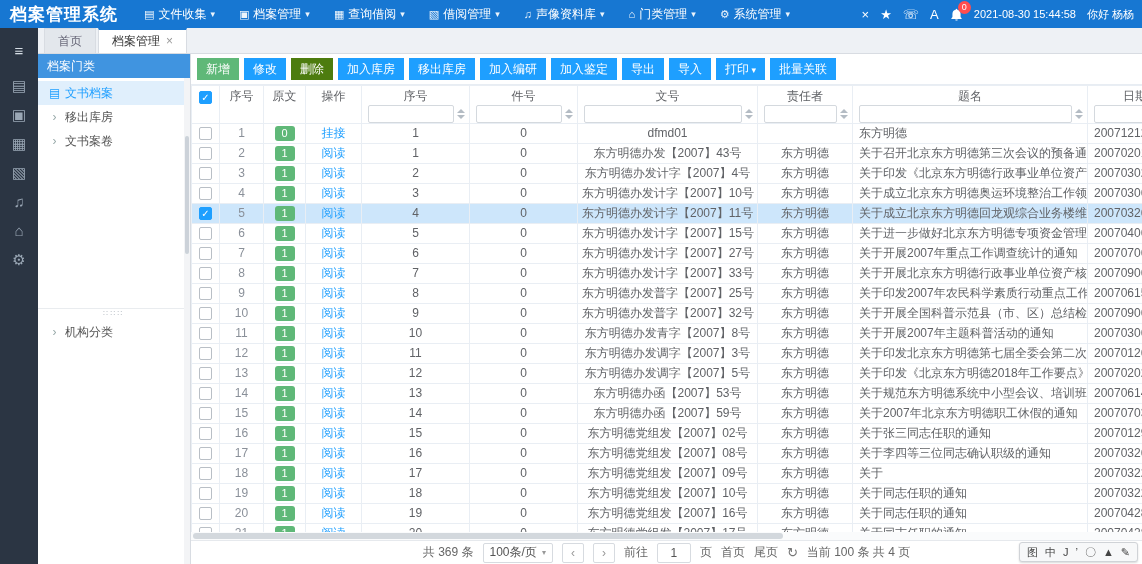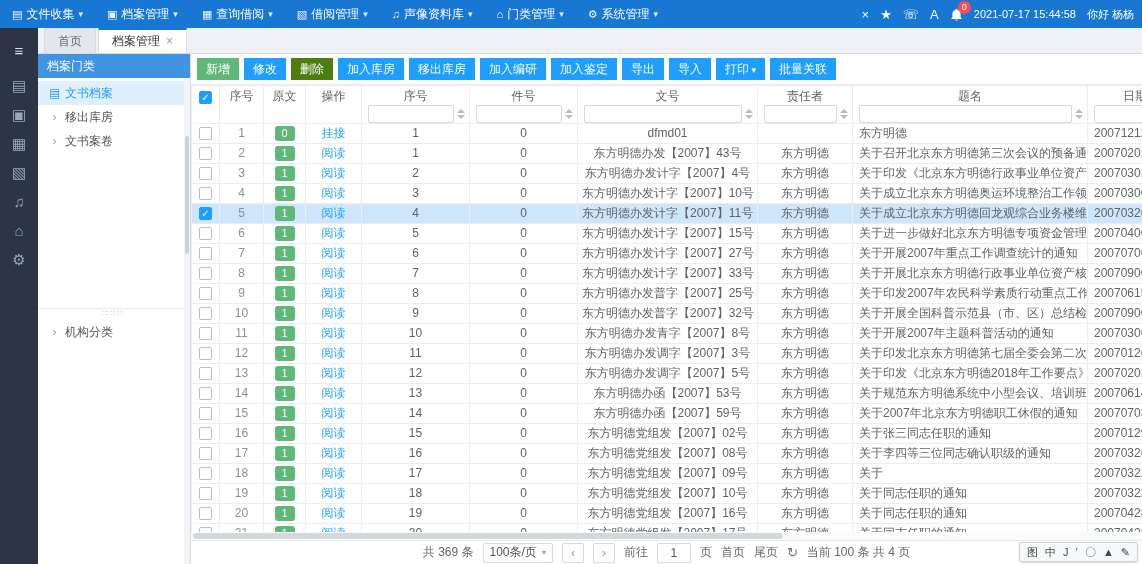--- a/index.html
+++ b/index.html
@@ -105,20 +105,21 @@
 
   
   .ime-bar { position:fixed; right:4px; bottom:2px; height:20px; background:#f7f8f9; border:1px solid #d0d3d7; border-radius:3px;
     display:flex; align-items:center; gap:7px; padding:0 7px; font-size:11px; color:#444; box-shadow:0 1px 2px rgba(0,0,0,.15); }
   .ime-item { cursor:pointer; line-height:1; }
 </style>
 </head>
 <body>
 
 <header class="topbar">
+  <div class="brand">档案管理系统</div>
   <nav class="top-menu">
       <a class="menu-item">
         <span class="mi-icon">▤</span>
         <span class="mi-label">文件收集</span>
         <span class="mi-caret">▾</span>
       </a>
       <a class="menu-item">
         <span class="mi-icon">▣</span>
         <span class="mi-label">档案管理</span>
         <span class="mi-caret">▾</span>
@@ -153,21 +154,21 @@
     <span class="tr-icon">×</span>
     <span class="tr-icon">★</span>
     <span class="tr-icon">☏</span>
     <span class="tr-icon">A</span>
     <span class="bell-wrap">
       <svg width="13" height="13" viewBox="0 0 16 16">
           <path fill="#fff" d="M8 1a1 1 0 0 1 1 1v.3A5 5 0 0 1 13 7v4l1.2 1.6a.5.5 0 0 1-.4.9H2.2a.5.5 0 0 1-.4-.9L3 11V7a5 5 0 0 1 4-4.7V2a1 1 0 0 1 1-1zm-1.5 13h3a1.5 1.5 0 0 1-3 0z"></path>
         </svg>
       <span class="badge">0</span>
     </span>
-    <span>2021-07-17 15:44:58</span>
+    <span>2021-08-30 15:44:58</span>
     <span>你好 杨杨</span>
   </div>
 </header>
 
 <div class="layout">
 
   <aside class="iconbar">
       <span class="ib-icon first">≡</span>
       <span class="ib-icon">▤</span>
       <span class="ib-icon">▣</span>

